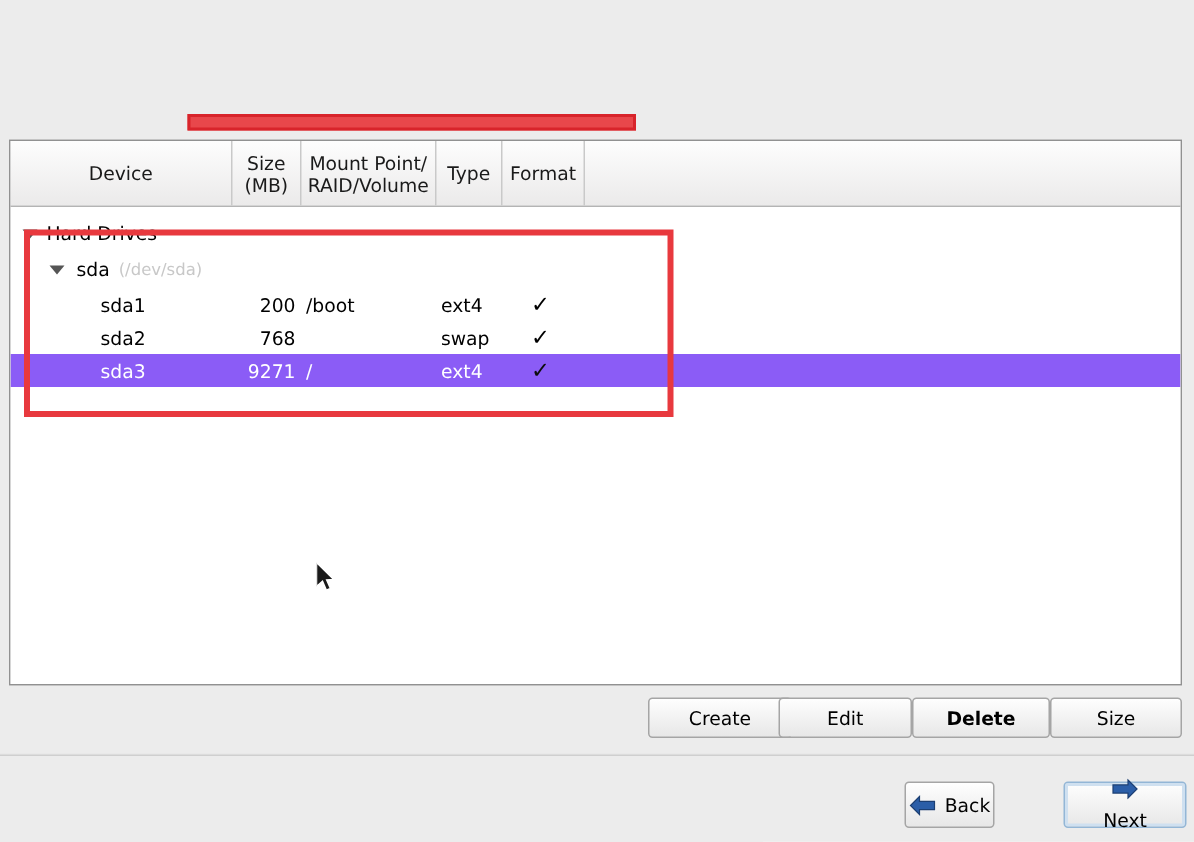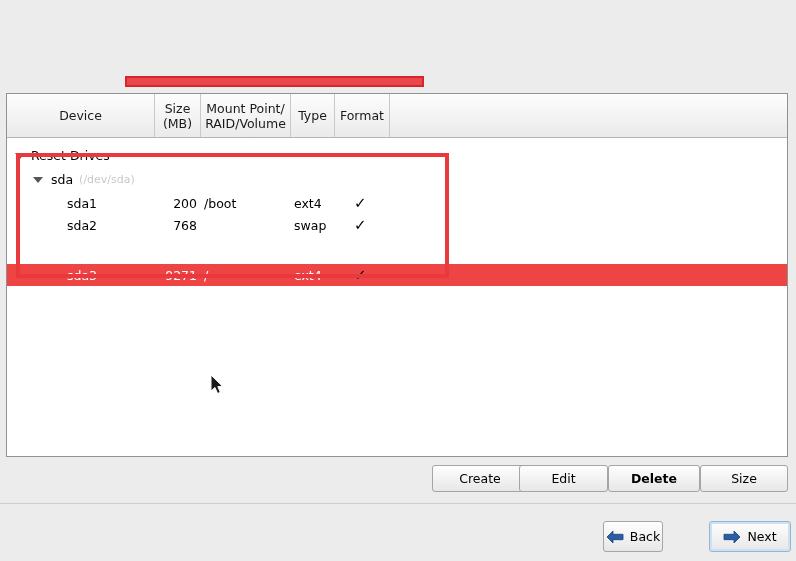--- a/index.html
+++ b/index.html
@@ -99,21 +99,21 @@
   .tbody { position: relative; background: #fff; height: 318px; }
 
   .trow {
     position: absolute;
     left: 0; right: 0;
     height: 22px;
     display: block;
     font-size: 12.5px;
     color: #000;
   }
-  .trow.selected { background: #ef4444; color: #ffffff; margin-top: 28px; }
+  .trow.selected { background: #8b5cf6; color: #ffffff; }
   .cell {
     position: absolute;
     top: 0; height: 22px;
     display: flex; align-items: center;
     font-size: 12.5px;
     white-space: nowrap;
   }
   .cell.right { justify-content: flex-end; }
 
   .twisty {
@@ -205,21 +205,21 @@
       <div class="th" style="left:383px; width:397px; border-right:none;"></div>
     </div>
 
     <div class="tbody">
 
       <div class="trow" style="top:6px;">
         <div class="cell" style="left:8px;">
           <span class="twisty"></span>
         </div>
         <div class="cell" style="left:24px;">
-          <span>Reset Drives</span>
+          <span>Hard Drives</span>
         </div>
       </div>
 
       <div class="trow" style="top:30px;">
         <div class="cell" style="left:26px;">
           <span class="twisty"></span>
         </div>
         <div class="cell" style="left:44px;">
           <span>sda</span>
           <span class="dim" style="margin-left:6px;">(/dev/sda)</span>
@@ -278,21 +278,21 @@
 
   <div class="btn" style="left:603px; top:521px; width:60px; height:31px;">
     <span class="arrow-ico">
       <svg width="18" height="14" viewBox="0 0 18 14">
         <polygon points="1,7 7,1 7,4.3 17,4.3 17,9.7 7,9.7 7,13" fill="#2b5ea8" stroke="#1c3f73" stroke-width="0.8"></polygon>
       </svg>
     </span>
     <span>Back</span>
   </div>
 
-  <div class="btn focus" style="left:709px; top:521px; width:82px; height:31px;">
+  <div class="btn focus" style="left:709px; top:521px; width:82px; height:31px;flex-direction:column;">
     <span class="arrow-ico">
       <svg width="18" height="14" viewBox="0 0 18 14">
         <polygon points="17,7 11,1 11,4.3 1,4.3 1,9.7 11,9.7 11,13" fill="#2b5ea8" stroke="#1c3f73" stroke-width="0.8"></polygon>
       </svg>
     </span>
     <span>Next</span>
   </div>
 
 </div>
 

